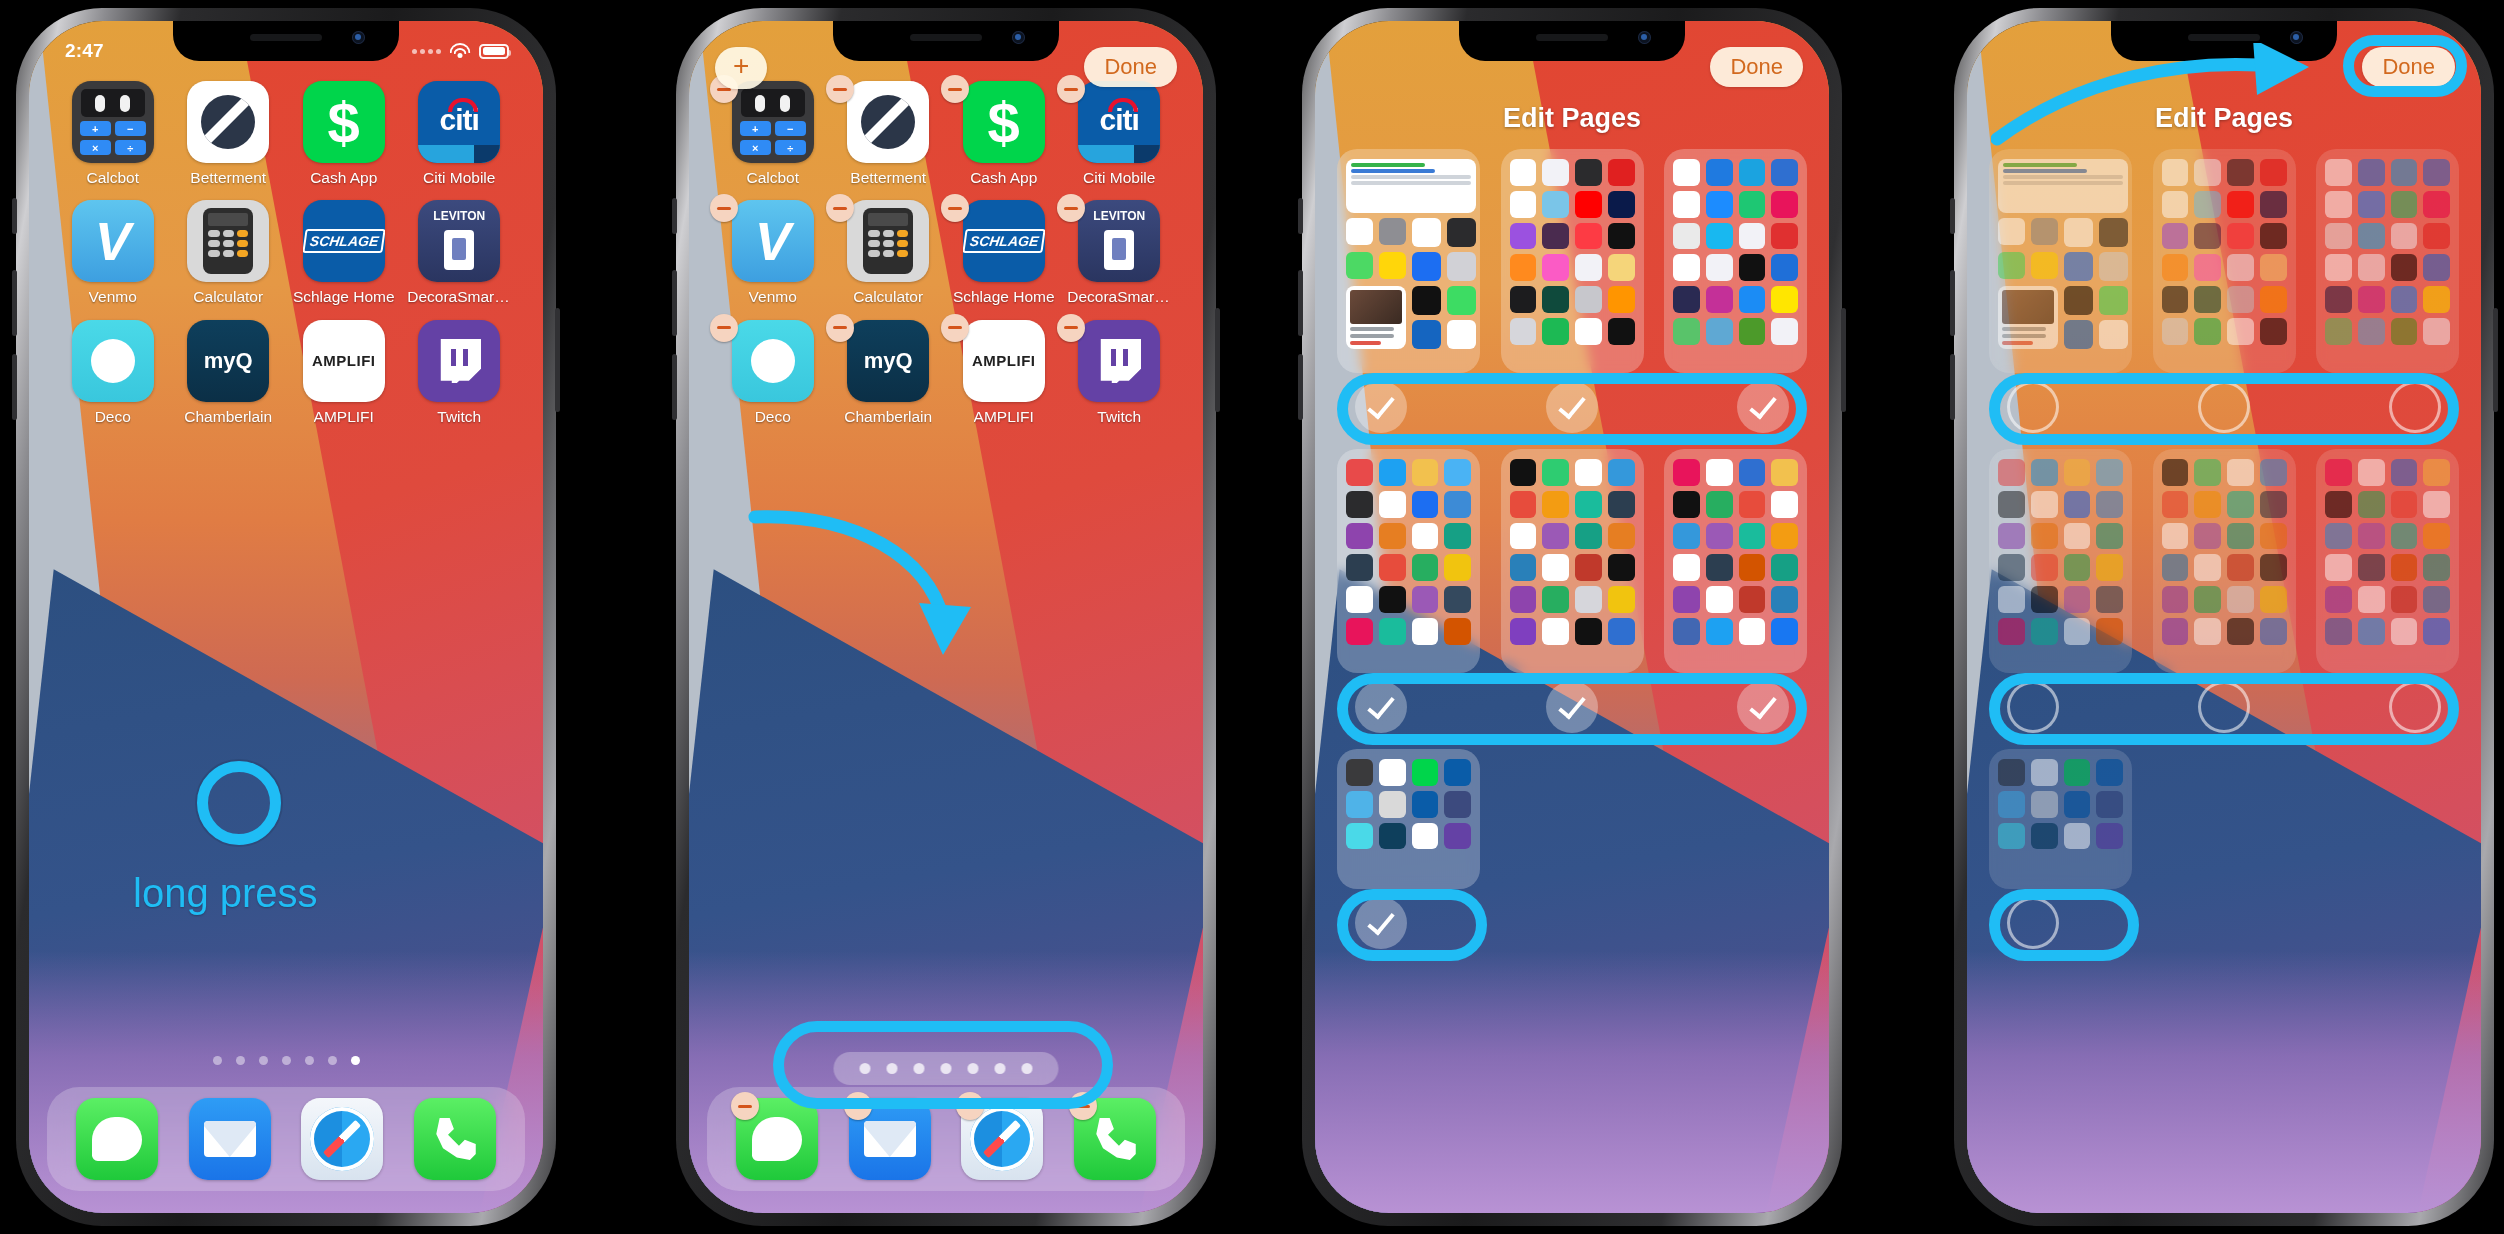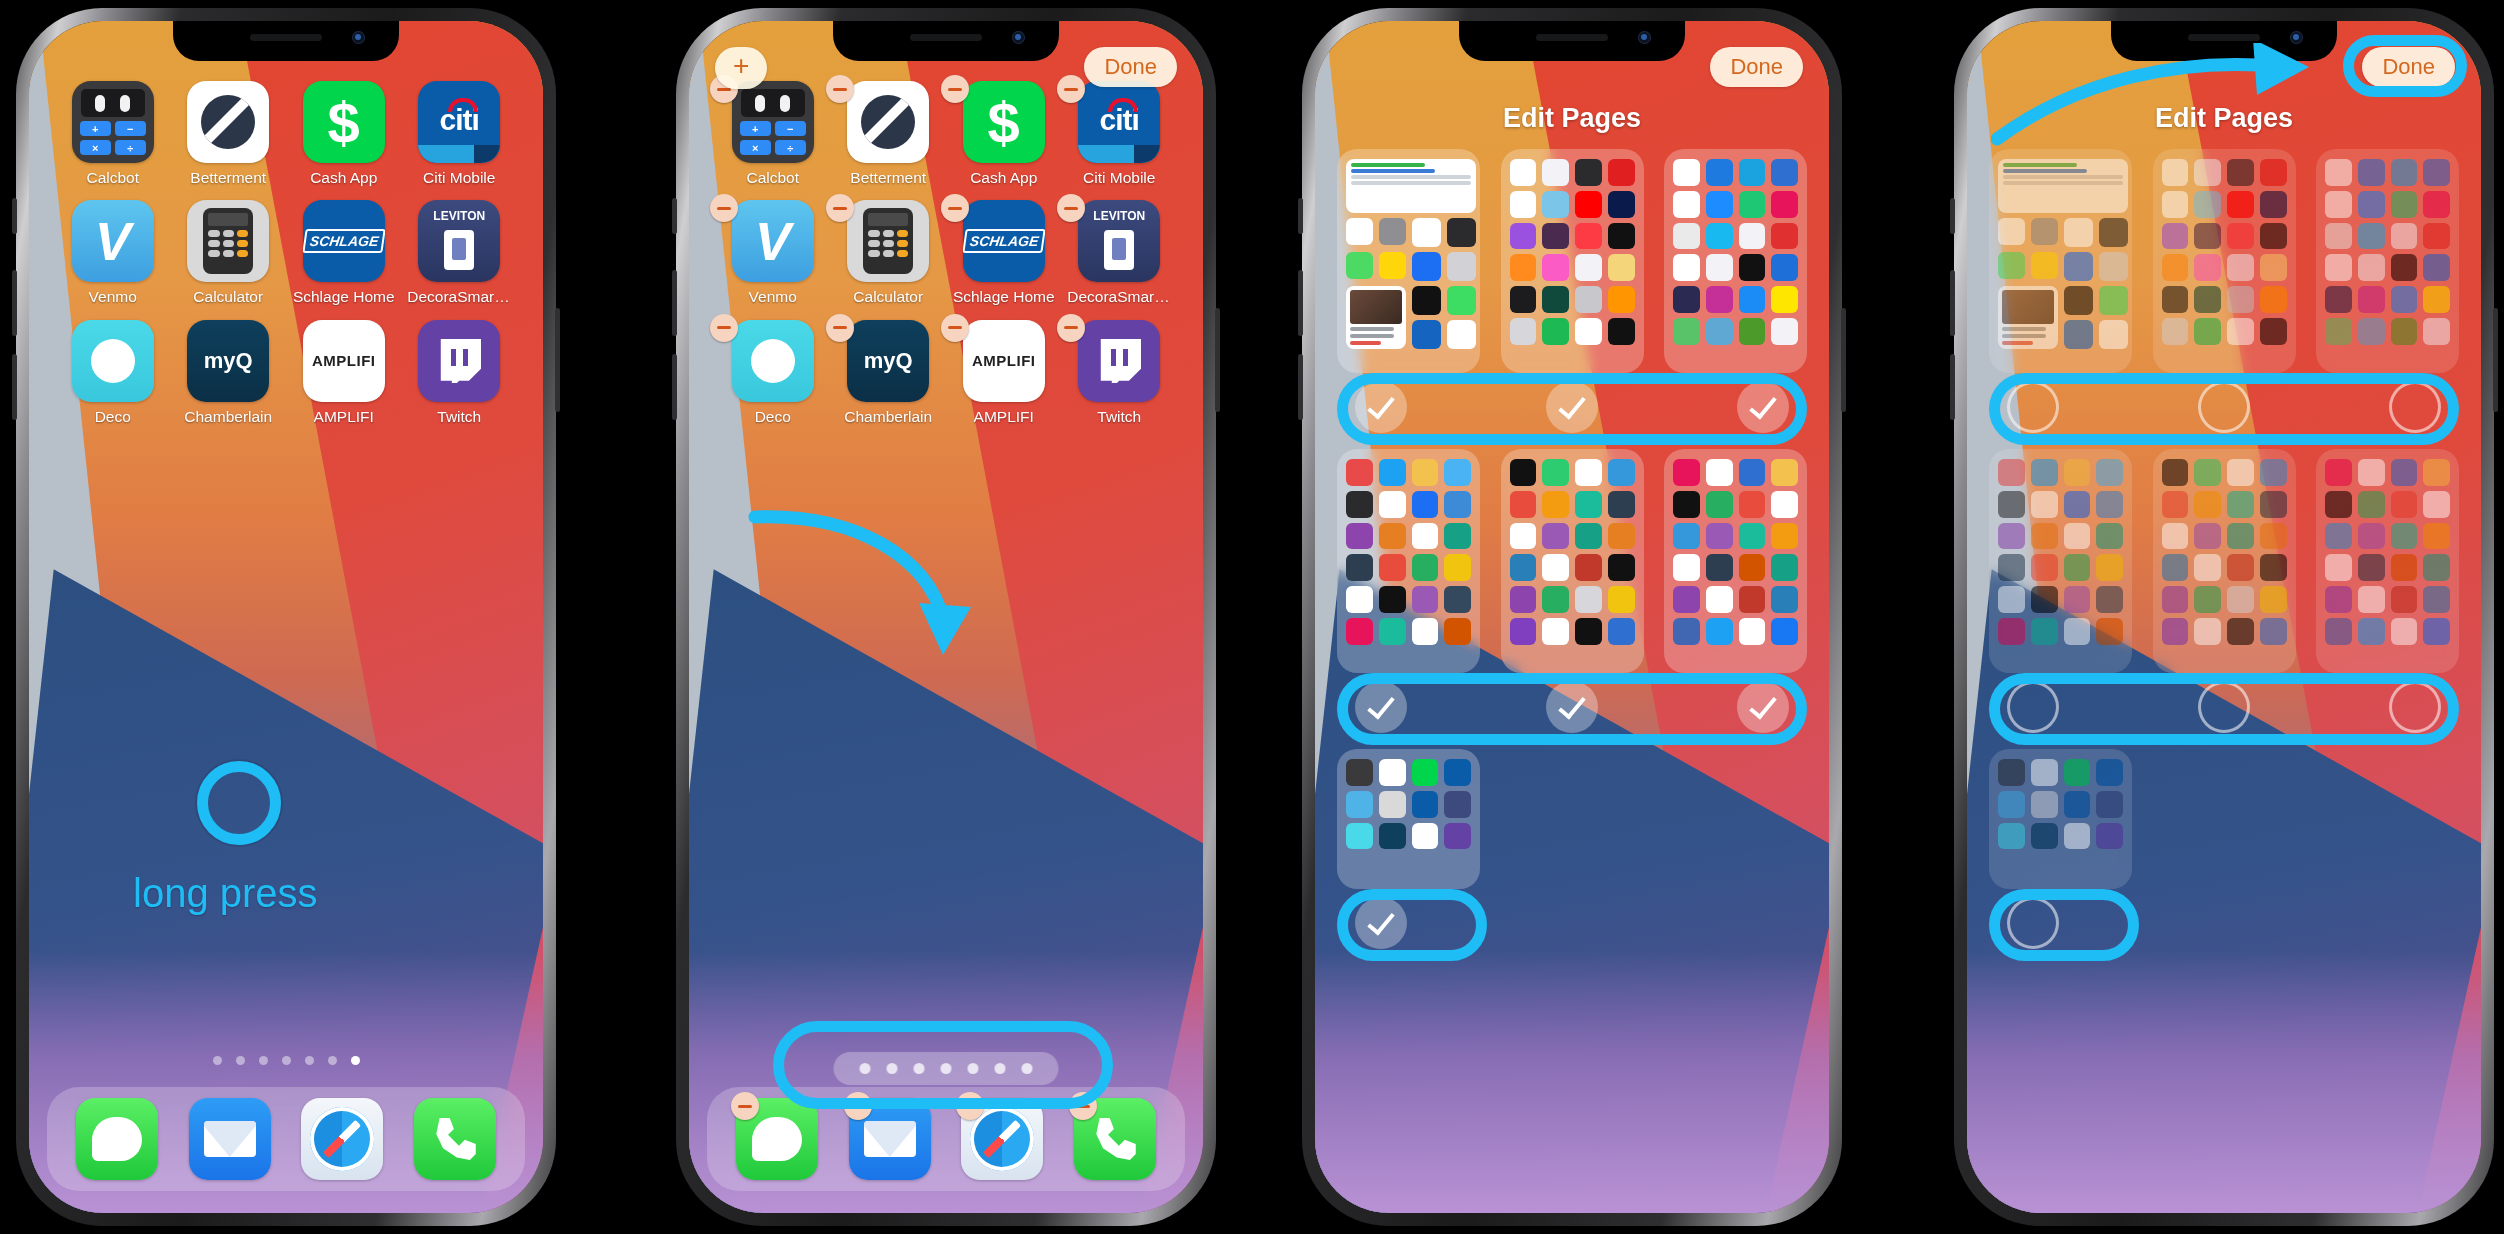--- a/index.html
+++ b/index.html
@@ -275,20 +275,39 @@
             <div class="red"></div>
           <div class="blue"></div>
             <div class="purple-bottom"></div>
         </div>
 
         <div class="notch">
           <div class="speaker"></div>
             <div class="cam"></div>
         </div>
 
+        <div class="statusbar">
+          <div>2:47</div>
+          <div class="sb-right">
+            <div class="dots-sig">
+                <i></i>
+                <i></i>
+                <i></i>
+                <i></i>
+              </div>
+            <div class="wifi">
+                <span class="a"></span>
+                <span class="b"></span>
+                <span class="c"></span>
+              </div>
+            <div class="batt">
+                <i></i>
+              </div>
+          </div>
+        </div>
 
         <div class="grid">
           <div class="app">
             <div class="icon ic-calcbot">
               <div class="disp">
                   <b></b>
                   <b></b>
                 </div>
               <div class="keys">
                   <u>+</u>

